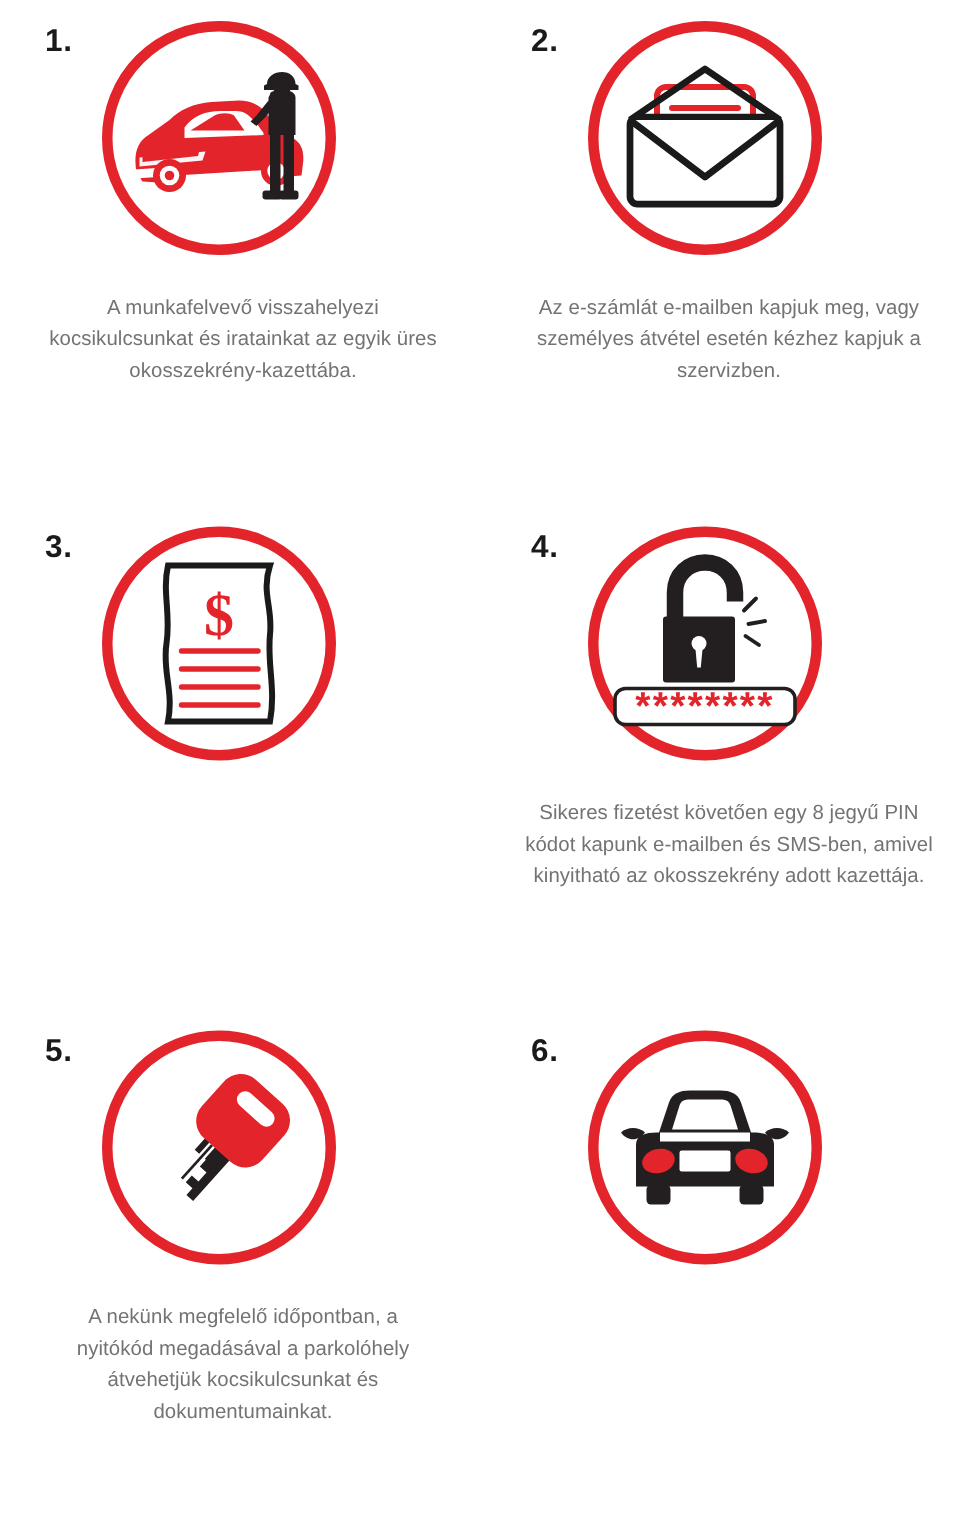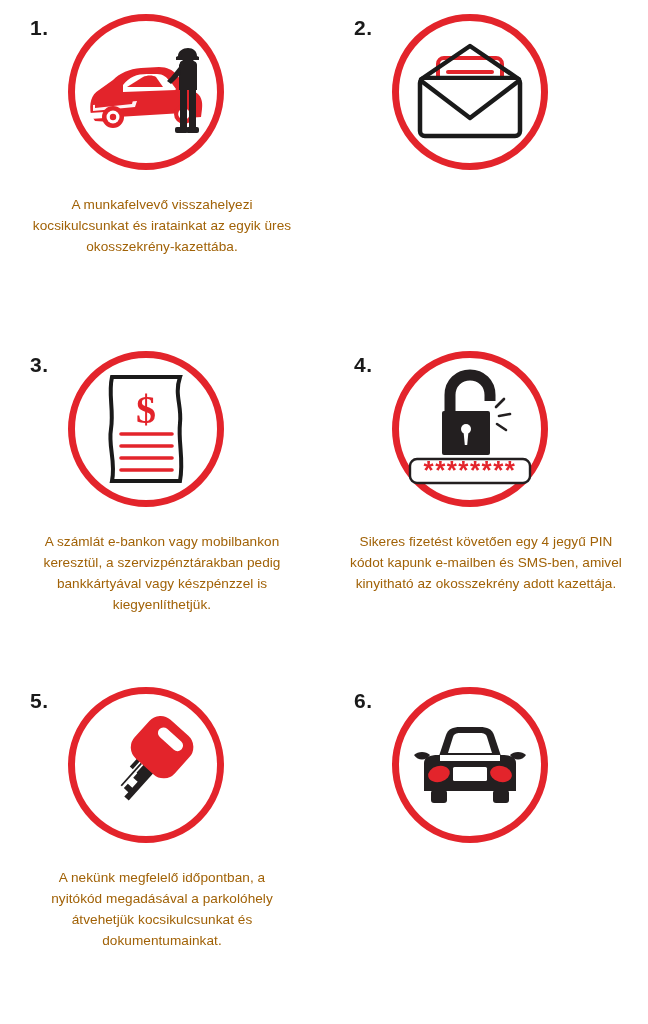--- a/index.html
+++ b/index.html
@@ -68,21 +68,21 @@
     justify-content: center;
   }
   .circle svg { display: block; }
 
   .caption {
     width: 272px;
     margin-top: 12px;
     text-align: center;
     font-size: 13.6px;
     line-height: 21px;
-    color: #a16207;
+    color: #737373;
     font-family: "Liberation Sans", sans-serif;
     letter-spacing: 0.05px;
   }
   .cap-narrow { width: 256px; }
 </style>
 </head>
 <body>
 
 <div class="sheet">
   <div class="grid">
@@ -140,20 +140,21 @@
               <line x1="44" y1="52" x2="74" y2="52" stroke="#e3242b" stroke-width="4" stroke-linecap="round"></line>
 
               <rect x="9" y="38" width="100" height="58" rx="5" fill="#ffffff" stroke="#1a1a1a" stroke-width="4.5"></rect>
 
               <path d="M9 40 L59 78 L109 40" fill="#ffffff" stroke="#1a1a1a" stroke-width="4.5" stroke-linejoin="round"></path>
               <path d="M9 40 L59 6 L109 40" fill="none" stroke="#1a1a1a" stroke-width="4.5" stroke-linejoin="round"></path>
             </svg>
           </span>
         </div>
       </div>
+      <div class="caption">Az e-számlát e-mailben kapjuk meg, vagy személyes átvétel esetén kézhez kapjuk a szervizben.</div>
     </div>
 
     <div class="step">
       <div class="badge-wrap">
         <div class="step-number">3.</div>
         <div class="circle">
           <span>
             <svg width="96" height="116" viewBox="0 0 96 116">
 
               <path d="M14 6 L82 6 C76 24 84 34 82 52 C80 72 86 88 82 110 L14 110 C18 90 10 76 13 58 C16 38 10 24 14 6 Z" fill="#ffffff" stroke="#1a1a1a" stroke-width="4"></path>
@@ -161,21 +162,20 @@
               <text x="48" y="52" font-family="Liberation Serif, serif" font-size="40" font-weight="bold" fill="#e3242b" text-anchor="middle">$</text>
 
               <line x1="23" y1="63" x2="74" y2="63" stroke="#e3242b" stroke-width="3.6" stroke-linecap="round"></line>
               <line x1="23" y1="75" x2="74" y2="75" stroke="#e3242b" stroke-width="3.6" stroke-linecap="round"></line>
               <line x1="23" y1="87" x2="74" y2="87" stroke="#e3242b" stroke-width="3.6" stroke-linecap="round"></line>
               <line x1="23" y1="99" x2="74" y2="99" stroke="#e3242b" stroke-width="3.6" stroke-linecap="round"></line>
             </svg>
           </span>
         </div>
       </div>
-      <div class="caption">A számlát e-bankon vagy mobilbankon keresztül, a szervizpénztárakban pedig bankkártyával vagy készpénzzel is kiegyenlíthetjük.</div>
     </div>
 
     <div class="step">
       <div class="badge-wrap">
         <div class="step-number">4.</div>
         <div class="circle">
           <span>
             <svg width="132" height="120" viewBox="0 0 132 120">
 
               <path d="M46 44 L46 26 C46 14 55 6 66 6 C77 6 86 14 86 26 L86 32" fill="none" stroke="#231f20" stroke-width="11" stroke-linecap="butt"></path>
@@ -188,21 +188,21 @@
               <line x1="92" y1="38" x2="100" y2="30" stroke="#231f20" stroke-width="2.6" stroke-linecap="round"></line>
               <line x1="95" y1="47" x2="106" y2="45" stroke="#231f20" stroke-width="2.6" stroke-linecap="round"></line>
               <line x1="93" y1="55" x2="102" y2="61" stroke="#231f20" stroke-width="2.6" stroke-linecap="round"></line>
 
               <rect x="6" y="90" width="120" height="24" rx="7" fill="#ffffff" stroke="#231f20" stroke-width="2.4"></rect>
               <text x="66" y="110" font-family="Liberation Sans, sans-serif" font-size="26" font-weight="bold" fill="#e3242b" text-anchor="middle" letter-spacing="1.5">********</text>
             </svg>
           </span>
         </div>
       </div>
-      <div class="caption">Sikeres fizetést követően egy 4 jegyű PIN kódot kapunk e-mailben és SMS-ben, amivel kinyitható az okosszekrény adott kazettája.</div>
+      <div class="caption">Sikeres fizetést követően egy 8 jegyű PIN kódot kapunk e-mailben és SMS-ben, amivel kinyitható az okosszekrény adott kazettája.</div>
     </div>
 
     <div class="step step-row3">
       <div class="badge-wrap">
         <div class="step-number">5.</div>
         <div class="circle">
           <span>
             <svg width="116" height="116" viewBox="0 0 116 116">
               <g transform="rotate(42 58 58)">
 

